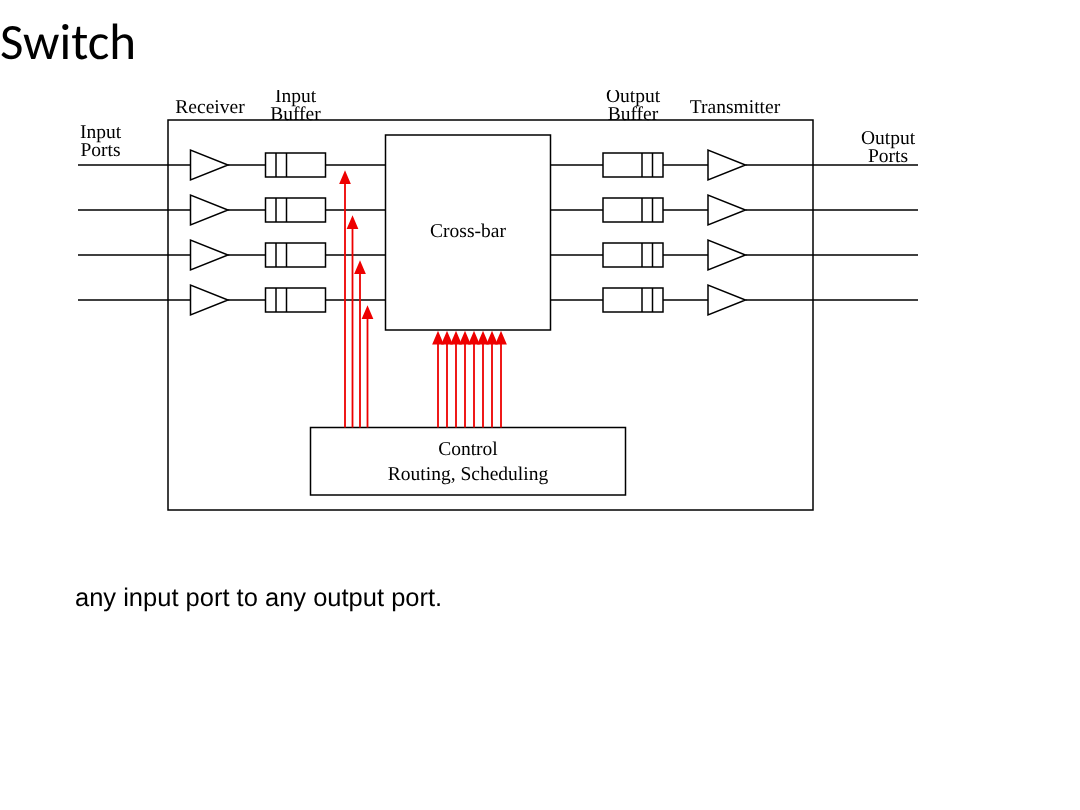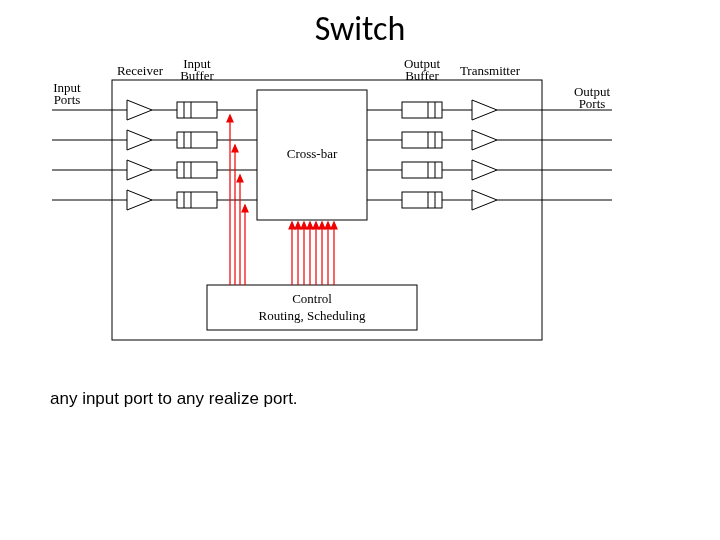--- a/index.html
+++ b/index.html
@@ -7,21 +7,20 @@
     padding: 0;
     width: 720px;
     height: 540px;
     font-family: "Times New Roman", serif;
     background: #fff;
     position: relative;
   }
   .title {
     font-family: Calibri, Arial, sans-serif;
     font-size: 34px;
-    text-align: center;
     margin-top: 8px;
   }
   .diagram {
     position: absolute;
     left: 52px;
     top: 60px;
     width: 560px;
     height: 290px;
   }
   .diagram svg {
@@ -196,14 +195,14 @@
         </g>
     <g>
           <line x1="282" y1="225" x2="282" y2="167"></line>
           <polygon points="282,162 279,169 285,169"></polygon>
         </g>
   </g>
 </svg>
 </div>
 
 <div class="caption">
-  <div>any input port to any realize port.</div>
+  <div>any input port to any output port.</div>
 </div>
 
 </body></html>

